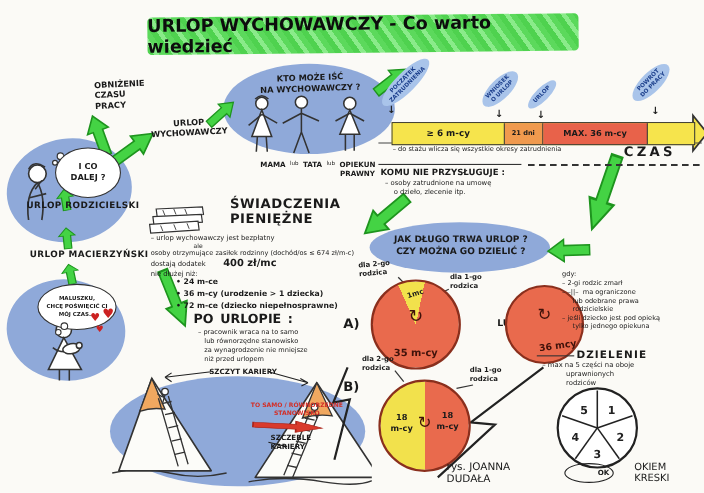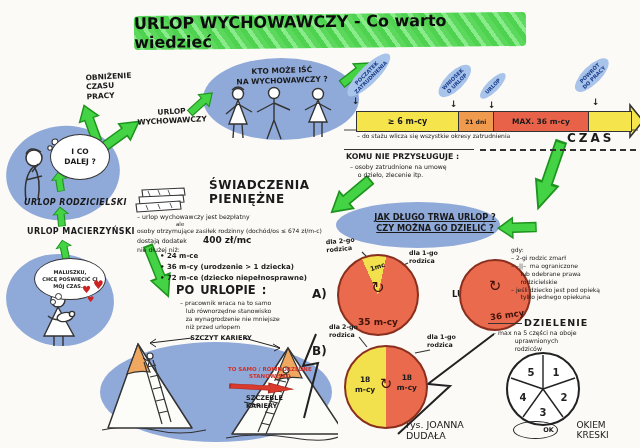--- a/index.html
+++ b/index.html
@@ -133,38 +133,46 @@
   </svg>
   <div class="abs cloudb" style="left:50px;top:134px;width:58px;height:44px;">
     <div class="pre b c" style="font-size:7.5px;line-height:1.3;">I CO
 DALEJ ?</div>
   </div>
   <div class="abs pre b" style="left:86px;top:72px;font-size:7.5px;line-height:1.25;transform:rotate(-3deg);">OBNIŻENIE
 CZASU
 PRACY</div>
   <div class="abs pre b c" style="left:137px;top:107px;font-size:7.5px;line-height:1.25;transform:rotate(-3deg);">URLOP
 WYCHOWAWCZY</div>
-  <div class="abs b" style="left:24px;top:198px;font-size:8px;letter-spacing:0.4px;font-style:italic;">URLOP RODZICIELSKI</div>
+  <div class="abs b" style="left:24px;top:182px;font-size:8px;letter-spacing:0.4px;">URLOP RODZICIELSKI</div>
   <div class="abs b" style="left:27px;top:227px;font-size:8px;letter-spacing:0.4px;">URLOP MACIERZYŃSKI</div>
 
   <div class="abs pre b c" style="left:218px;top:66px;width:128px;font-size:7.5px;line-height:1.35;transform:rotate(-2deg);">KTO MOŻE IŚĆ
 NA WYCHOWAWCZY ?</div>
   <svg class="abs" style="left:212px;top:84px;" width="140" height="62" viewBox="0 0 140 62">
     <g stroke="#333" stroke-width="1.4" fill="#fff">
       <path d="M20,6 Q26,0 32,6" fill="none"></path>
         <circle cx="26" cy="10" r="5.5"></circle>
       <path d="M26,16 L17,40 L35,40 Z"></path>
         <path d="M22,40 L21,54 M30,40 L31,54 M26,20 L40,28 M26,20 L14,30" fill="none"></path>
       <circle cx="62" cy="9" r="5.5"></circle>
         <path d="M62,15 L62,36 M62,36 L55,55 M62,36 L69,55 M62,19 L45,28 M62,19 L78,26" fill="none"></path>
       <circle cx="106" cy="10" r="5.5"></circle>
         <path d="M106,16 L97,38 L115,38 Z"></path>
       <path d="M102,38 L102,53 M110,38 L110,53 M106,19 L93,26 M106,19 L119,26" fill="none"></path>
     </g>
   </svg>
+  <div class="abs" style="left:214px;top:146px;width:150px;display:flex;justify-content:center;gap:4px;align-items:flex-start;">
+    <span class="b" style="font-size:6.5px;">MAMA</span>
+    <span style="font-size:5px;">lub</span>
+    <span class="b" style="font-size:6.5px;">TATA</span>
+    <span style="font-size:5px;">lub</span>
+    <span class="b pre c" style="font-size:6.5px;line-height:1.3;">OPIEKUN
+PRAWNY</span>
+  </div>
 
   <div class="abs milestone" style="left:340px;top:66px;">POCZĄTEK
 ZATRUDNIENIA</div>
   <div class="abs milestone" style="left:434px;top:72px;">WNIOSEK
 O URLOP</div>
   <div class="abs milestone" style="left:476px;top:80px;">URLOP</div>
   <div class="abs milestone" style="left:570px;top:66px;">POWRÓT
 DO PRACY</div>
   <div class="abs tick" style="left:352px;top:96px;">↓</div>
   <div class="abs tick" style="left:450px;top:99px;">↓</div>
@@ -234,21 +242,21 @@
     <div class="pre b c" style="font-size:5px;line-height:1.4;">MALUSZKU,
 CHCĘ POŚWIĘCIĆ CI
 MÓJ CZAS...</div>
   </div>
   <div class="abs tdot" style="left:50px;top:299px;width:4px;height:4px;"></div>
   <div class="abs tdot" style="left:55px;top:293px;width:5px;height:5px;"></div>
   <span class="abs" style="left:82px;top:284px;font-size:10px;color:#cc2222;">♥</span>
   <span class="abs" style="left:93px;top:278px;font-size:12px;color:#cc2222;">♥</span>
   <span class="abs" style="left:87px;top:295px;font-size:8px;color:#cc2222;">♥</span>
 
-  <div class="abs pre b c" style="left:360px;top:212px;width:150px;font-size:8.2px;line-height:1.35;text-decoration:underline;">JAK DŁUGO TRWA URLOP ?
+  <div class="abs pre b c" style="left:344px;top:212px;width:150px;font-size:8.2px;line-height:1.35;">JAK DŁUGO TRWA URLOP ?
 CZY MOŻNA GO DZIELIĆ ?</div>
 
   <div class="abs b" style="left:312px;top:287px;font-size:12px;">A)</div>
   <div class="abs pre b" style="left:326px;top:237px;font-size:6.3px;line-height:1.25;transform:rotate(-5deg);">dla 2-go
 rodzica</div>
   <div class="abs pre b" style="left:409px;top:249px;font-size:6.3px;line-height:1.25;">dla 1-go
 rodzica</div>
   <div class="pie abs" style="left:337px;top:254px;width:82px;height:82px;background:conic-gradient(from -24deg,#f2e14c 0 36deg,#e96a4d 36deg 360deg);">
     <div class="abs b" style="left:31px;top:7px;font-size:6.5px;transform:rotate(-18deg);">1mc</div>
     <div class="abs c cyc" style="left:0;right:0;top:24px;font-size:16px;">↻</div>

